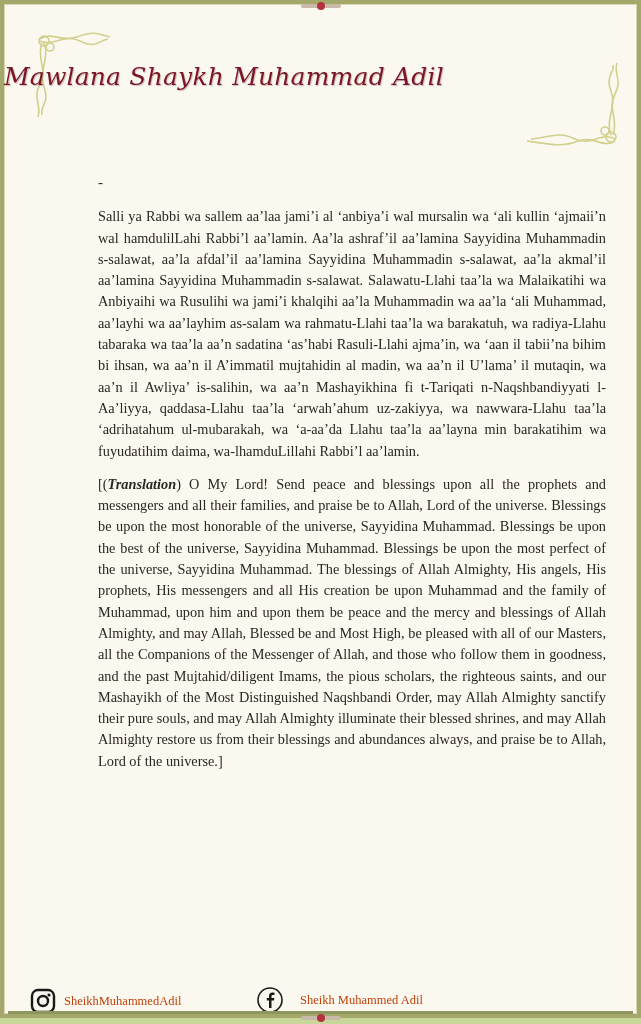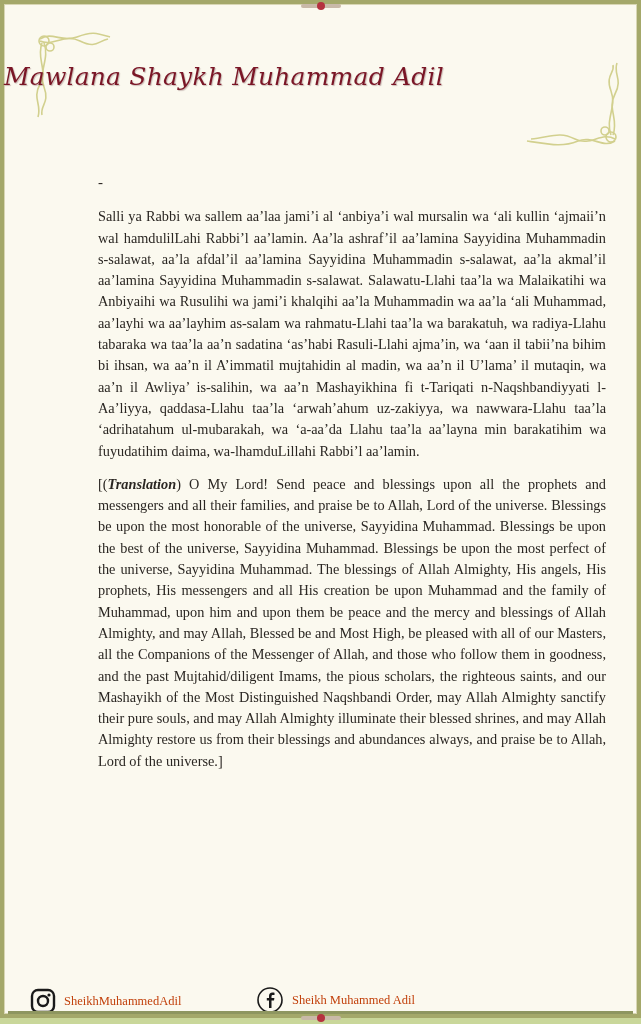--- a/index.html
+++ b/index.html
@@ -54,21 +54,21 @@
 
   .footer {
     position: absolute; left: 26px; right: 20px; top: 980px; height: 30px;
     display: flex; align-items: flex-end; color: #c2410c;
     font-size: 12.5px;
   }
   .social { display: flex; align-items: center; }
   .social svg { display: block; }
   .social span { margin-left: 8px; }
   .s1 { width: 200px; }
-  .s2 { width: 220px; margin-left: 26px; }
+  .s2 { width: 220px; margin-left: 26px; gap: 8px; }
   .s3 { margin-left: 0px; }
 </style>
 </head>
 <body>
 
 <div class="frame">
   <div class="top-ornament">
     <div class="orn-bar"></div>
       <div class="orn-dot"></div>
   </div>

